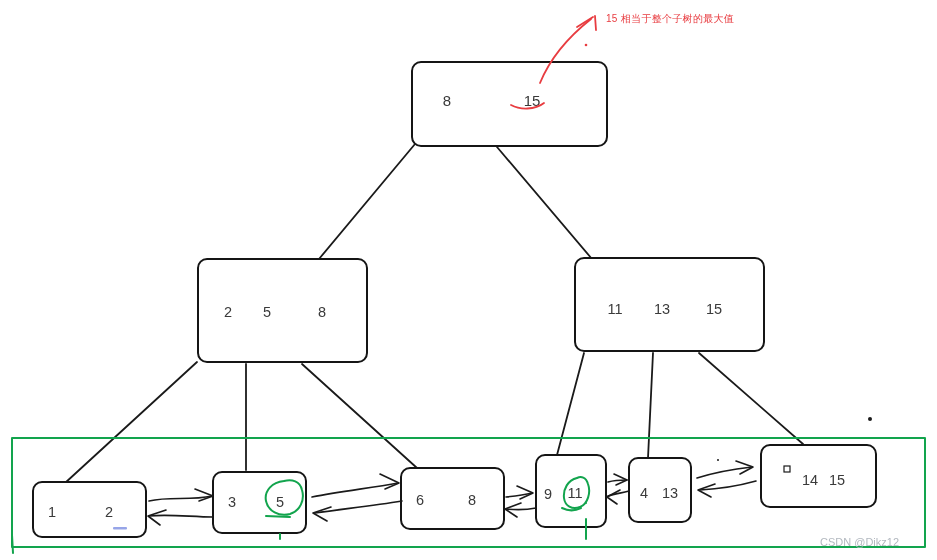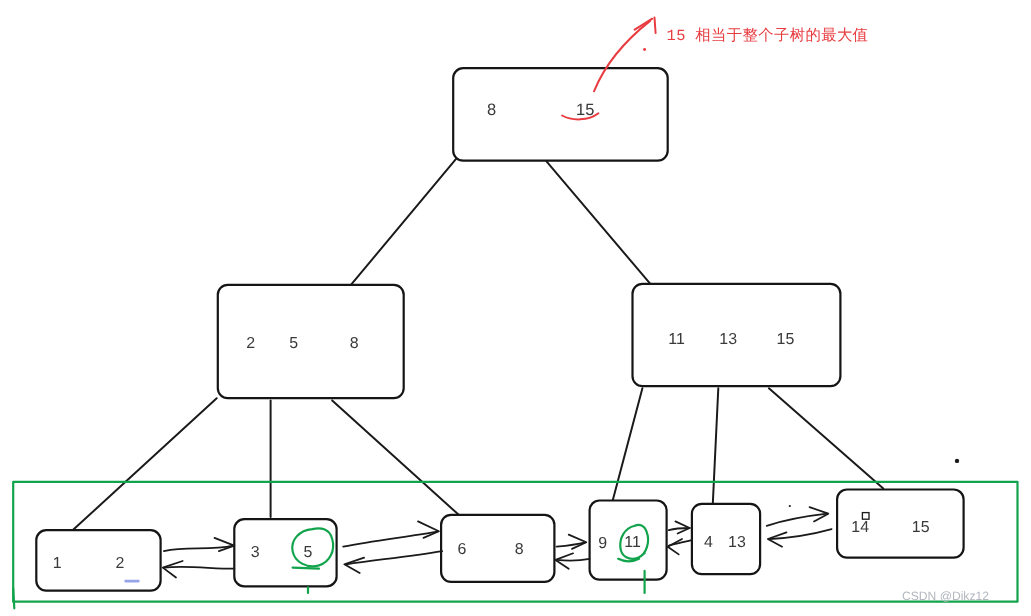--- a/index.html
+++ b/index.html
@@ -18,22 +18,22 @@
   .root-val{font-size:15px;}
   svg.overlay{
     position:absolute;left:0;top:0;width:937px;height:560px;
     z-index:4;pointer-events:none;
   }
   svg.under{
     position:absolute;left:0;top:0;width:937px;height:560px;
     z-index:1;pointer-events:none;
   }
   .red-note{
-    position:absolute;left:606px;top:23px;font-size:14px;color:#e83c40;
-    white-space:nowrap;z-index:5;letter-spacing:0.3px;font-family:Liberation Mono, monospace;
+    position:absolute;left:606px;top:12px;font-size:10px;color:#e83c40;
+    white-space:nowrap;z-index:5;letter-spacing:0.3px;
   }
   .watermark{
     position:absolute;left:820px;top:536px;font-size:11px;color:#b2b8bf;
     white-space:nowrap;z-index:5;
   }
 </style>
 </head>
 <body>
 
 <div class="canvas">
@@ -87,21 +87,21 @@
     <span class="val" style="left:11px;top:38px;">9</span>
     <span class="val" style="left:38px;top:37px;">11</span>
   </div>
 
   <div class="node" style="left:628px;top:457px;width:64px;height:66px;">
     <span class="val" style="left:14px;top:34px;">4</span>
     <span class="val" style="left:40px;top:34px;">13</span>
   </div>
 
   <div class="node" style="left:760px;top:444px;width:117px;height:64px;">
-    <span class="val" style="left:20px;top:34px;text-align:right;">14</span>
+    <span class="val" style="left:48px;top:34px;text-align:right;">14</span>
     <span class="val" style="left:75px;top:34px;">15</span>
   </div>
 
   <svg class="overlay" viewBox="0 0 937 560">
 
     <g fill="none" stroke-width="1.6" stroke-linecap="round" stroke-linejoin="round" stroke="#1a1a1a">
       <path d="M149 501 C170 496 190 501 212 496"></path>
       <path d="M195 489 L213 496 L199 501"></path>
       <path d="M213 517 C192 517 170 514 149 516"></path>
       <path d="M166 510 L148 516 L160 525"></path>

